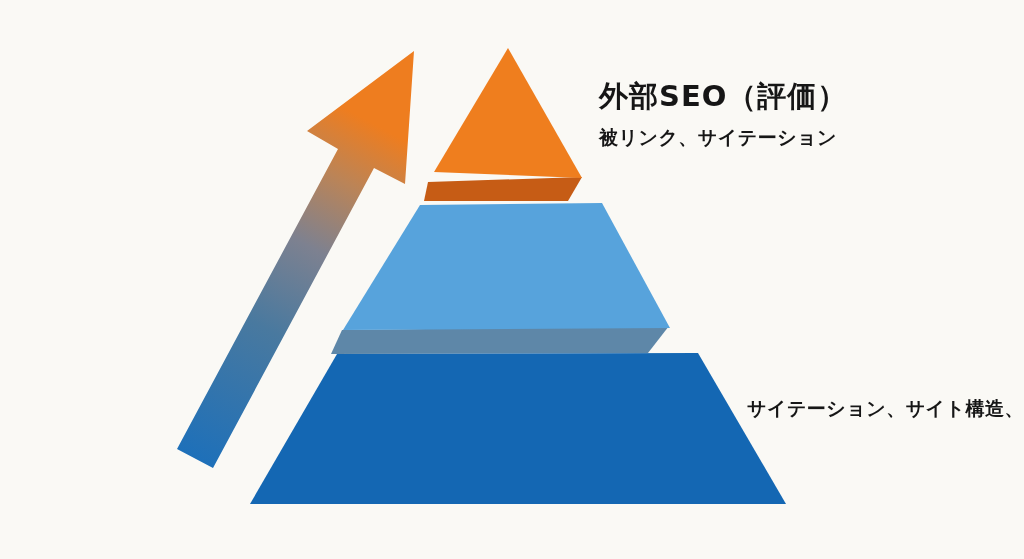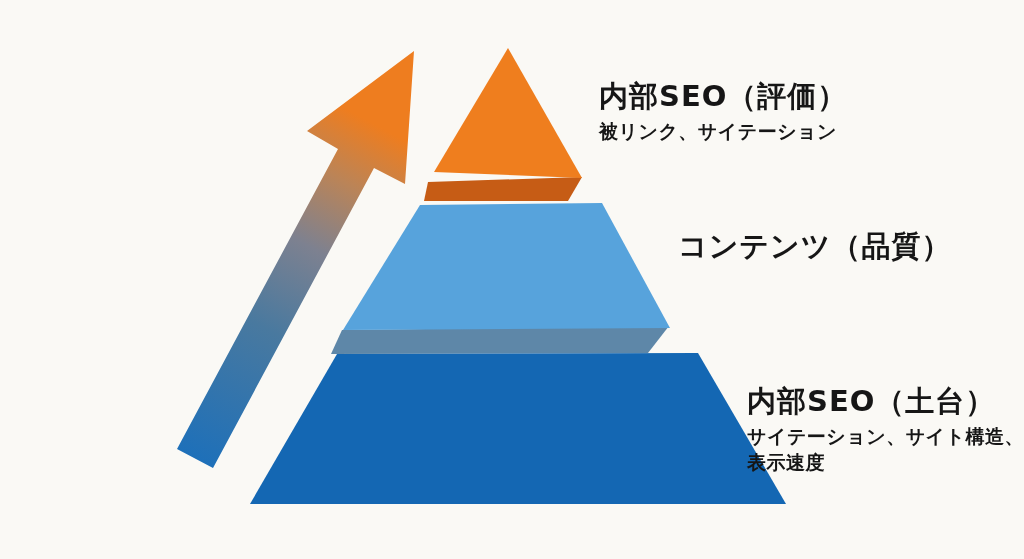--- a/index.html
+++ b/index.html
@@ -27,21 +27,21 @@
     text-align: left;
     white-space: nowrap;
   }
   .label .title {
     font-size: 29px;
     font-weight: 700;
     letter-spacing: 1px;
     line-height: 34px;
   }
   .label .desc {
-    margin-top: 5px;
+    margin-top: 11px;
     font-size: 19px;
     font-weight: 700;
     letter-spacing: 0.5px;
     line-height: 26px;
   }
   .label-top    { left: 599px; top: 79px;  }
   .label-middle { left: 678px; top: 229px; }
   .label-bottom { left: 747px; top: 384px; }
 </style>
 </head>
@@ -66,29 +66,26 @@
     <polygon points="428,182 582,177 568,201 424,201" fill="#C65C15"></polygon>
     <polygon points="508,48 434,172 582,178" fill="#EF7E1E"></polygon>
 
     <polygon points="342,330 669,326 648,353 331,354" fill="#5E87A8"></polygon>
     <polygon points="420,205 602,203 670,328 343,330" fill="#57A3DC"></polygon>
 
     <polygon points="337,354 698,353 786,504 250,504" fill="#1467B3"></polygon>
   </svg>
 
   <div class="label label-top">
-    <div class="title">内部SEO（評価）</div>
+    <div class="title">外部SEO（評価）</div>
     <div class="desc">被リンク、サイテーション</div>
   </div>
 
   <div class="label label-middle">
-    <div class="title">コンテンツ（品質）</div>
   </div>
 
   <div class="label label-bottom">
-    <div class="title">内部SEO（土台）</div>
     <div class="desc">
       <div>サイテーション、サイト構造、</div>
-      <div>表示速度</div>
     </div>
   </div>
 
 </div>
 
 </body></html>

